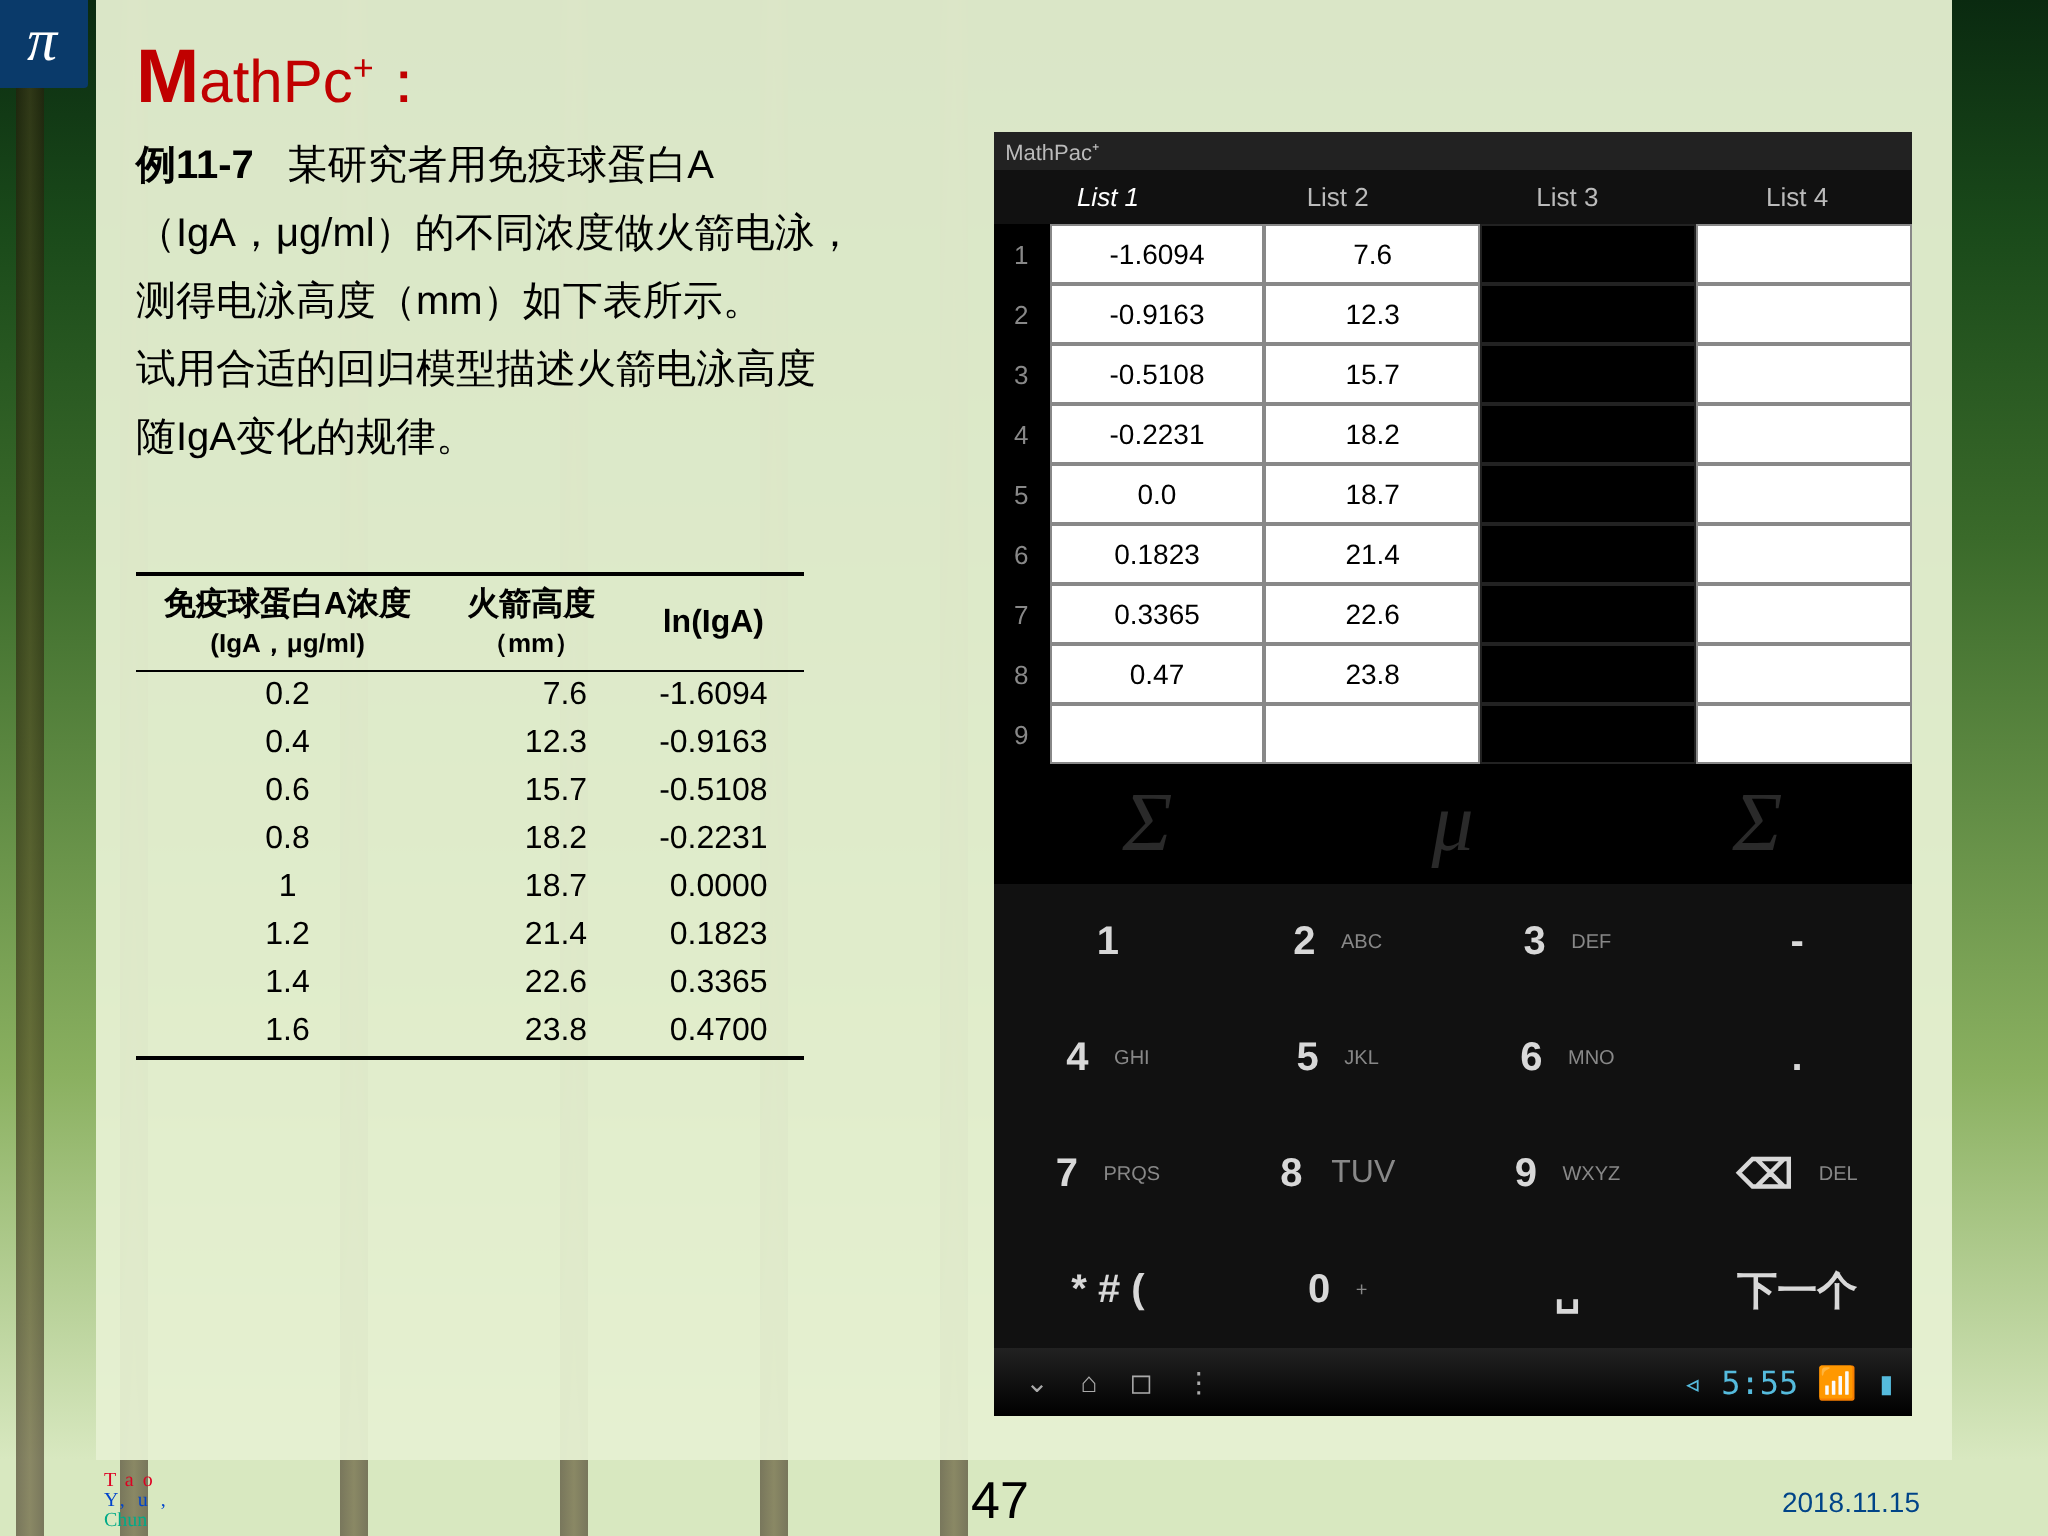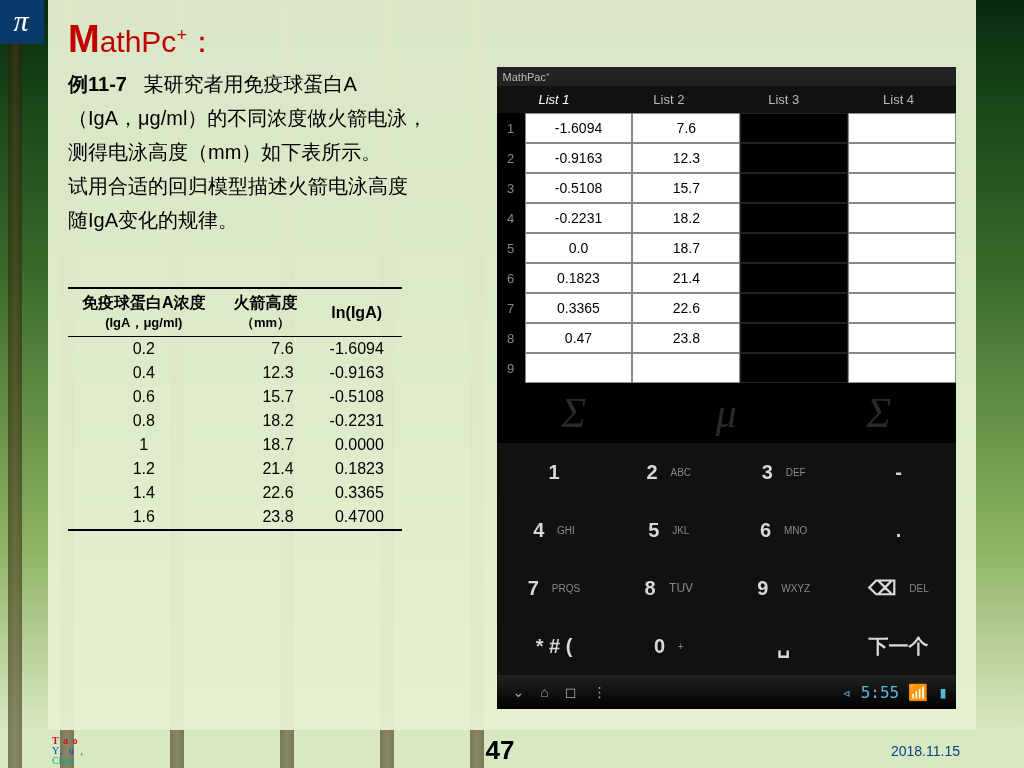--- a/index.html
+++ b/index.html
@@ -56,22 +56,22 @@
   .keypad { display:grid; grid-template-columns:repeat(4,1fr); }
   .key { height:58px; display:flex; align-items:center; justify-content:center; color:#d8d8d8; font-size:17px; background:#111; border:none;}
   .key b { font-size:20px; margin-right:10px; font-weight:bold;}
   .key.small b { margin-right:0;}
   .navbar { height:34px; background:linear-gradient(#222,#000); display:flex; align-items:center; justify-content:space-between; padding:0 8px; font-size:14px; color:#6cf;}
   .nav-left span { color:#aaa; margin:0 8px;}
   .nav-right { color:#5bd; font-family:monospace; font-size:16px;}
 
   .footer { position:absolute; left:48px; bottom:0; width:928px; display:flex; align-items:center; justify-content:space-between; padding:0 16px 2px 4px;}
   .stamp { font-size:10px; line-height:1; font-family:serif;}
-  .stamp .s1{color:#d02; letter-spacing:1px;font-weight:bold;} .stamp .s2{color:#04c; letter-spacing:2px;} .stamp .s3{color:#0a8;}
-  .pagenum { font-size:26px; font-weight:bold; color:#000;margin-left:24px;}
+  .stamp .s1{color:#d02; letter-spacing:1px;} .stamp .s2{color:#04c; letter-spacing:2px;} .stamp .s3{color:#0a8;}
+  .pagenum { font-size:26px; font-weight:normal; color:#000;margin-left:24px;}
   .date { font-size:14px; color:#048;}
 </style>
 </head>
 <body>
 
 <div class="forest">
   <div class="trunk t1"></div>
     <div class="trunk t2"></div>
     <div class="trunk t3"></div>
   <div class="trunk t4"></div>
@@ -257,21 +257,21 @@
           </button>
           <button class="key small">
             <b>.</b>
           </button>
           <button class="key">
             <b>7</b>
             <span style="font-size:10px;color:#888">&nbsp;PRQS</span>
           </button>
           <button class="key">
             <b>8</b>
-            <span style="font-size:12px;color:#888">&nbsp;TUV</span>
+            <span style="font-size:16px;color:#888">&nbsp;TUV</span>
           </button>
           <button class="key">
             <b>9</b>
             <span style="font-size:10px;color:#888">&nbsp;WXYZ</span>
           </button>
           <button class="key">
             <b>⌫</b>
             <span style="font-size:10px;color:#888">&nbsp;DEL</span>
           </button>
           <button class="key small">

